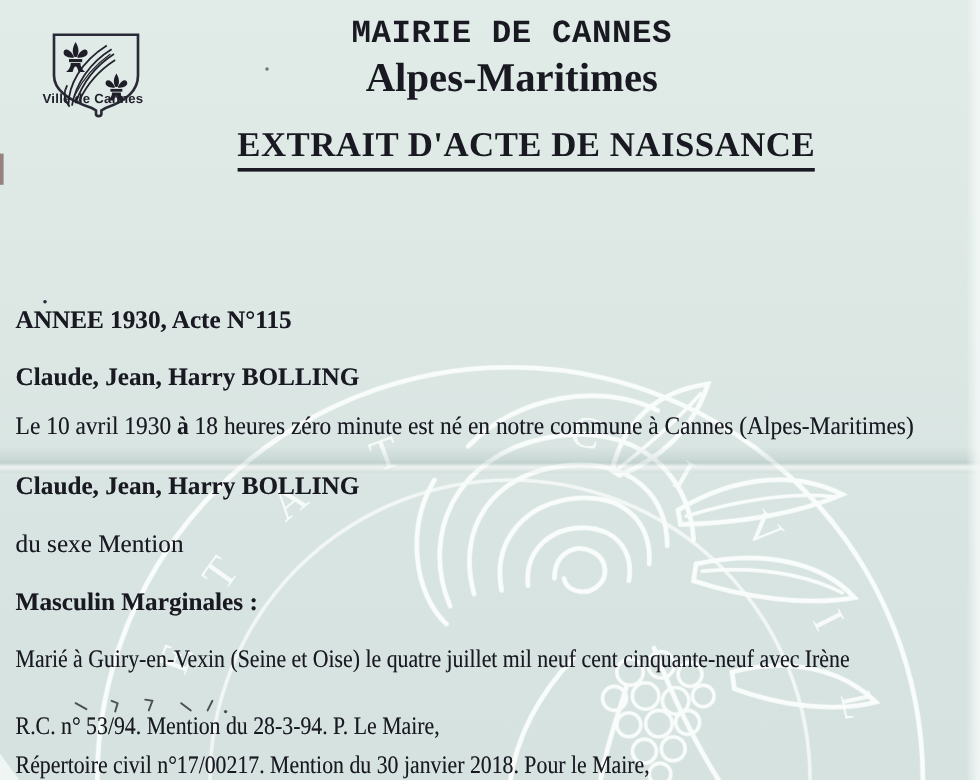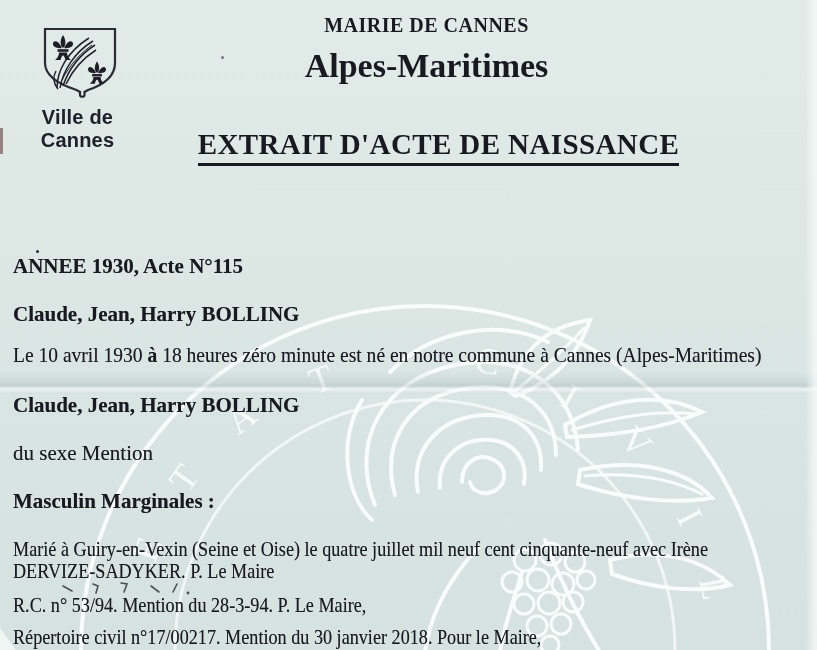--- a/index.html
+++ b/index.html
@@ -18,27 +18,27 @@
   .corner-white{position:absolute;left:0;bottom:0;width:0;height:0;
     border-bottom:22px solid #f2f7f5;border-right:16px solid transparent;opacity:.9;}
   .crease{position:absolute;left:0;top:372px;width:100%;height:22px;
     background:linear-gradient(180deg,rgba(125,155,150,0) 0%,rgba(120,150,146,.16) 50%,rgba(110,140,136,.22) 62%,rgba(255,255,255,.55) 78%,rgba(125,155,150,.08) 100%);}
   .speck{position:absolute;background:#2c2c38;border-radius:50%;}
   .sliver{position:absolute;left:0;top:128px;width:3px;height:26px;background:#6e4a45;opacity:.65;}
 
   .watermark{position:absolute;left:0;top:0;pointer-events:none;}
 
   .center-line{position:absolute;text-align:center;white-space:nowrap;}
-  .t-mairie{left:36px;right:0;top:14px;font-size:20px;font-weight:700;letter-spacing:.5px;}
+  .t-mairie{left:36px;right:0;top:14px;font-size:27px;font-weight:700;letter-spacing:.5px;font-family:Liberation Mono, monospace;}
   .t-dept{left:36px;right:0;top:47px;font-size:34px;font-weight:700;}
   .t-doc{left:60px;right:0;top:105px;font-size:29px;font-weight:700;letter-spacing:.4px;}
-  .t-doc .u{display:inline-block;border-bottom:3px solid #1a1a24;padding-bottom:2px;margin-top:23px;}
+  .t-doc .u{display:inline-block;border-bottom:3px solid #1a1a24;padding-bottom:2px;}
 
-  .logo-caption{position:absolute;left:5px;top:106px;width:145px;text-align:center;
-    font-family:"Liberation Sans", sans-serif;font-weight:700;font-size:20px;color:#20202b;letter-spacing:.2px;}
+  .logo-caption{position:absolute;left:5px;top:77px;width:145px;text-align:center;
+    font-family:"Liberation Sans", sans-serif;font-weight:700;font-size:11px;color:#20202b;letter-spacing:.2px;}
 
   .line{position:absolute;left:13px;font-size:21px;white-space:nowrap;
     text-shadow:0 0 .5px rgba(25,25,34,.45);}
   .b{font-weight:700;}
   .tight{display:inline-block;transform:scaleX(.93);transform-origin:0 50%;}
   .cond{display:inline-block;transform:scaleX(.865);transform-origin:0 50%;}
 
   .y-annee{top:254px;}
   .y-name1{top:302px;}
   .y-birth{top:343px;}
@@ -166,23 +166,20 @@
       <span>Le 10 avril 1930 </span><span class="b">à</span><span> 18 heures zéro minute est né en notre commune à Cannes (Alpes-Maritimes)</span>
     </span>
   </div>
   <div class="line b y-name2">Claude, Jean, Harry BOLLING</div>
   <div class="line y-sexe">du sexe Mention</div>
   <div class="line b y-ment">Masculin Marginales :</div>
 
   <div class="line y-m1a">
     <span class="cond">Marié à Guiry-en-Vexin (Seine et Oise) le quatre juillet mil neuf cent cinquante-neuf avec Irène</span>
   </div>
-  <div class="line y-m1b">
-    <span class="cond">DERVIZE-SADYKER. P. Le Maire</span>
-  </div>
   <div class="line y-rc">
     <span class="cond">R.C. n° 53/94. Mention du 28-3-94. P. Le Maire,</span>
   </div>
   <div class="line y-rep">
     <span class="cond">Répertoire civil n°17/00217. Mention du 30 janvier 2018. Pour le Maire,</span>
   </div>
 
 </div>
 
 </body></html>

